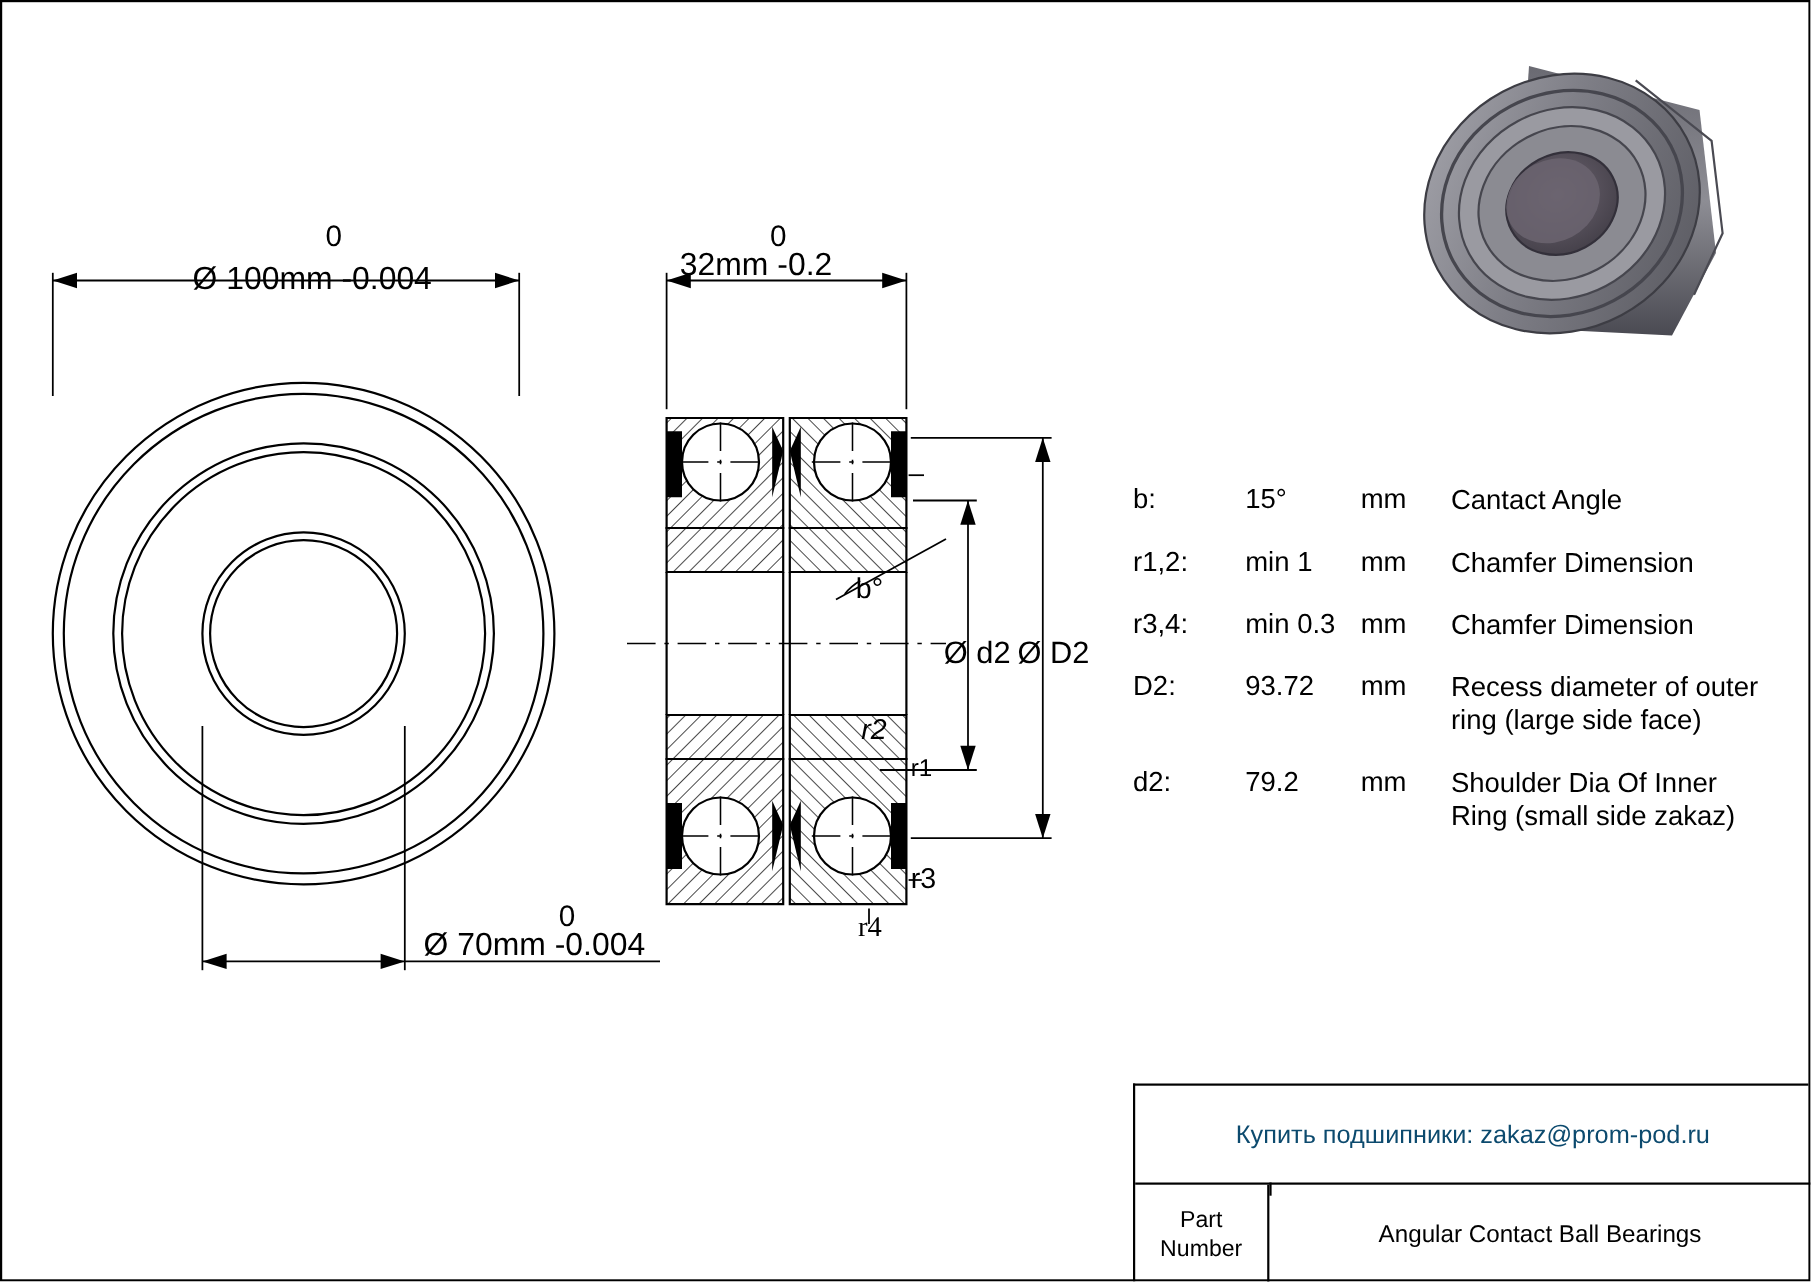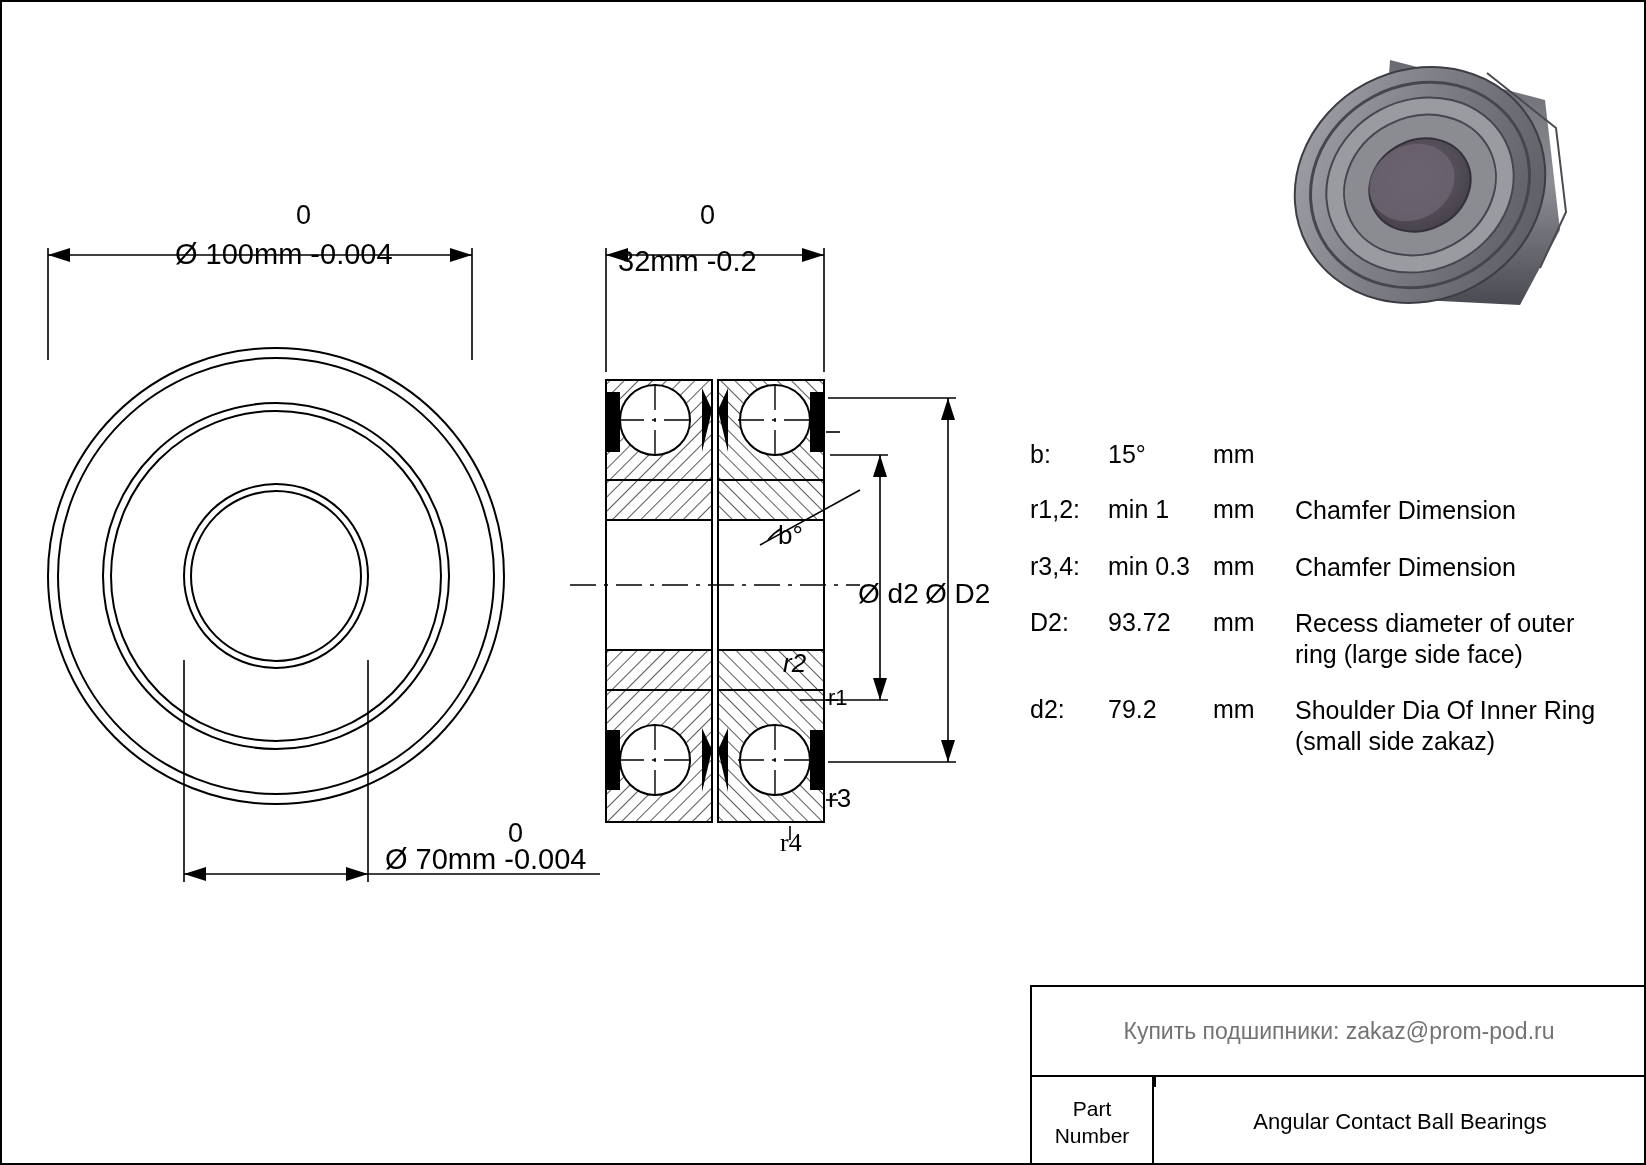--- a/index.html
+++ b/index.html
@@ -44,21 +44,21 @@
     top: 440px;
     width: 580px;
     font-size: 25px;
   }
   .spec-row {
     display: flex;
     align-items: flex-start;
     margin-bottom: 26px;
   }
   .spec-sym { width: 78px; }
-  .spec-val { width: 105px; }
+  .spec-val { width: 105px; margin-left: 24px; }
   .spec-unit { width: 82px; }
   .spec-desc { flex: 1; line-height: 1.22; }
 
   
   .title-block {
     position: absolute;
     left: 1030px;
     top: 985px;
     width: 614px;
     height: 180px;
@@ -70,21 +70,21 @@
     position: absolute;
     left: 0; top: 0;
     width: 614px;
     height: 90px;
     box-sizing: border-box;
     border-bottom: 2px solid #000;
     display: flex;
     align-items: center;
     justify-content: center;
     font-size: 23px;
-    color: #737373;
+    color: #0c4a6e;
   }
   .tb-part-label {
     position: absolute;
     left: 0; top: 90px;
     width: 122px;
     height: 90px;
     box-sizing: border-box;
     border-right: 2px solid #000;
     display: flex;
     flex-direction: column;
@@ -291,38 +291,39 @@
     </g>
 
     <path d="M 1487 73 L 1556 128 L 1566 212 L 1540 268" fill="none" stroke="#4a4a52" stroke-width="2"></path>
   </g>
 </svg>
 
 <div class="lbl dim-top" style="left:296px; top:200px;">0</div>
 <div class="lbl dim-main" style="left:175px; top:238px;">Ø 100mm  -0.004</div>
 
 <div class="lbl dim-top" style="left:700px; top:200px;">0</div>
-<div class="lbl dim-main" style="left:618px; top:225px;margin-top:20px;">32mm  -0.2</div>
+<div class="lbl dim-main" style="left:618px; top:225px;">32mm  -0.2</div>
 
 <div class="lbl dim-top" style="left:508px; top:818px;">0</div>
 <div class="lbl dim-main" style="left:385px; top:843px;">Ø 70mm  -0.004</div>
 
 <div class="lbl" style="left:778px; top:520px; font-size:26px;">b°</div>
 <div class="lbl" style="left:783px; top:648px; font-size:26px;font-style:italic;">r2</div>
 <div class="lbl" style="left:828px; top:685px; font-size:22px;">r1</div>
 <div class="lbl" style="left:828px; top:783px; font-size:26px;">r3</div>
 <div class="lbl" style="left:780px; top:828px; font-size:26px;font-family:Liberation Serif, serif;">r4</div>
 <div class="lbl" style="left:858px; top:578px; font-size:28px;">Ø d2</div>
 <div class="lbl" style="left:925px; top:578px; font-size:28px;">Ø D2</div>
 
 <div class="spec-table">
   <div class="spec-row">
     <div class="spec-sym">b:</div>
     <div class="spec-val">15°</div>
     <div class="spec-unit">mm</div>
+    <div class="spec-desc">Cantact Angle</div>
   </div>
   <div class="spec-row">
     <div class="spec-sym">r1,2:</div>
     <div class="spec-val">min 1</div>
     <div class="spec-unit">mm</div>
     <div class="spec-desc">Chamfer Dimension</div>
   </div>
   <div class="spec-row">
     <div class="spec-sym">r3,4:</div>
     <div class="spec-val">min 0.3</div>

